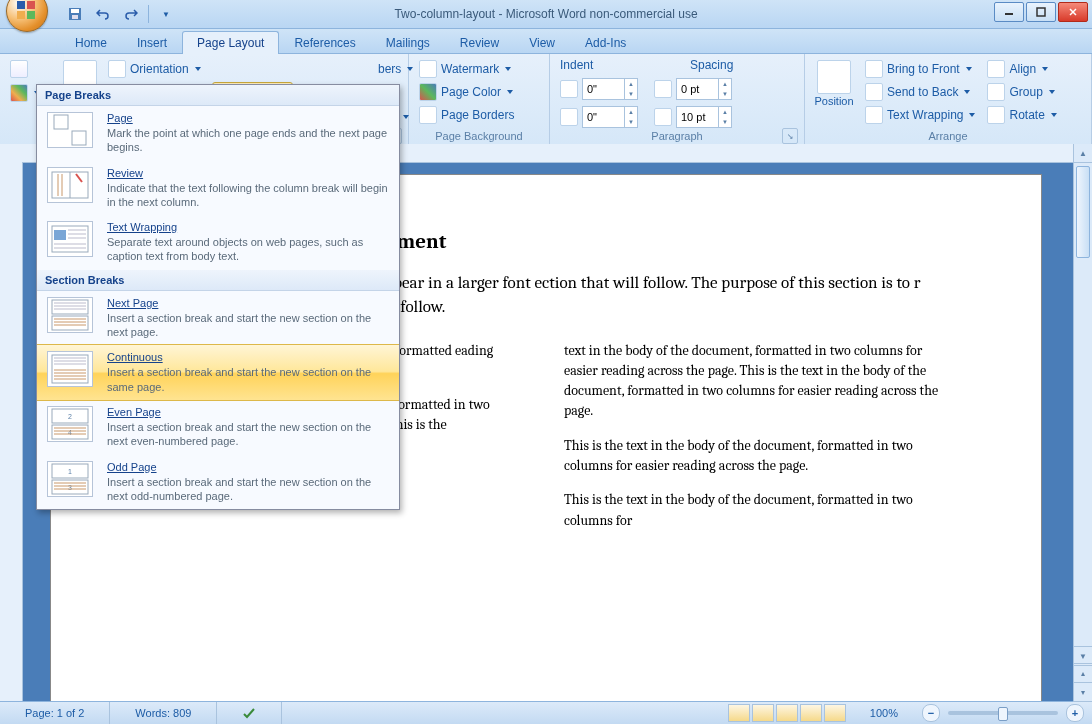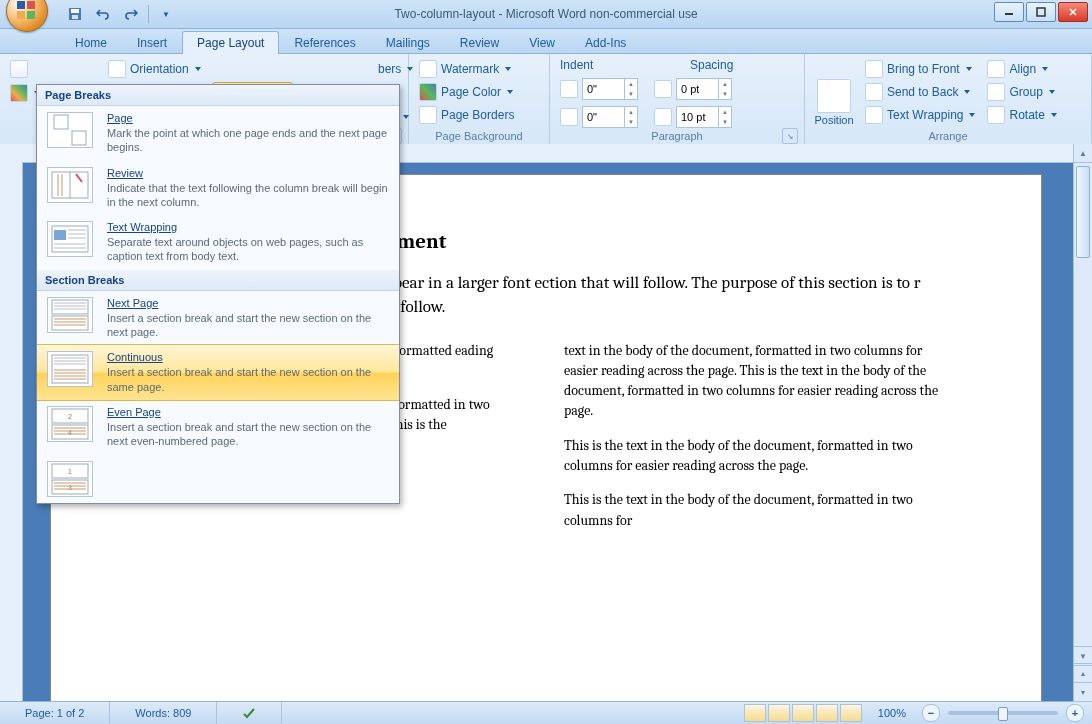--- a/index.html
+++ b/index.html
@@ -14,21 +14,21 @@
   .win-controls .wc{width:28px;height:18px;border:1px solid #5a8bc4;border-radius:2px;display:flex;align-items:center;justify-content:center;background:linear-gradient(#e9f3fd,#c8dff5)}
   .win-controls .wc.close{background:linear-gradient(#f58a7a,#d83a2a);border-color:#b12a1a;color:#fff}
   .tabs{height:24px;background:linear-gradient(#cfe4f7,#b9d6f3);display:flex;align-items:flex-end;padding-left:60px;border-bottom:1px solid #8db4dd}
   .tab{padding:4px 14px;color:#1d5ca6;border:1px solid transparent;border-bottom:none;border-top-left-radius:3px;border-top-right-radius:3px;position:relative;top:1px}
   .tab.active{background:#e6f0fb;border-color:#8db4dd;color:#15428b;font-weight:500}
   .ribbon{height:92px;background:linear-gradient(#e6f0fb,#d5e7f8);border-bottom:1px solid #8db4dd;display:flex;position:relative}
   .group{border-right:1px solid #b6cde6;padding:4px 6px 2px 6px;display:flex;flex-direction:column;justify-content:space-between}
   .group .body{flex:1;display:flex;gap:4px}
   .group .label{text-align:center;color:#5a7fa6;font-size:11px;height:16px;display:flex;align-items:center;justify-content:center;position:relative}
   .group .launcher{position:absolute;right:0;bottom:0;width:14px;height:14px;border:1px solid #a9c3de;border-radius:2px;display:flex;align-items:center;justify-content:center;font-size:8px;color:#5a7fa6}
-  .bigbtn{width:42px;display:flex;flex-direction:column;align-items:center;justify-content:flex-end;gap:2px;border-radius:3px;padding:2px}
+  .bigbtn{width:42px;display:flex;flex-direction:column;align-items:center;justify-content:flex-start;gap:2px;border-radius:3px;padding:2px}
   .bigbtn .ico{width:32px;height:32px;border:1px solid #bcd3ea;background:#fff;border-radius:2px}
   .bigbtn span{font-size:11px;line-height:11px;text-align:center;color:#1d5ca6}
   .smbtn{height:22px;display:flex;align-items:center;gap:4px;padding:0 4px;border-radius:3px;color:#1d5ca6}
   .smbtn .ico{width:16px;height:16px;border:1px solid #bcd3ea;background:#fff;border-radius:2px;flex-shrink:0}
   .smbtn .dd{width:0;height:0;border-left:3px solid transparent;border-right:3px solid transparent;border-top:4px solid #1d5ca6;margin-left:2px}
   .smbtn.active{background:linear-gradient(#fff0c1,#ffd966 48%,#ffb84d 52%,#ffd87a);border:1px solid #c9a83a}
   .col{display:flex;flex-direction:column}
   .spin{width:54px;height:20px;border:1px solid #a9c3de;background:#fff;display:flex;align-items:center;position:relative}
   .spin input{border:none;width:36px;font-size:11px;padding-left:4px;outline:none}
   .spin .arrows{position:absolute;right:0;top:0;bottom:0;width:12px;border-left:1px solid #a9c3de;display:flex;flex-direction:column}
@@ -413,20 +413,24 @@
   <div class="item">
     <div class="thumb">
         <svg width="44" height="34">
           <rect x="4" y="2" width="36" height="14" fill="#fff" stroke="#9ab"></rect>
           <text x="22" y="12" font-size="7" fill="#5a7fa6" text-anchor="middle">1</text>
           <rect x="4" y="18" width="36" height="14" fill="#fff" stroke="#9ab"></rect>
           <text x="22" y="28" font-size="7" fill="#5a7fa6" text-anchor="middle">3</text>
           <path d="M6 21 h32 M6 24 h32 M6 27 h32" stroke="#c9986a"></path>
         </svg>
       </div>
+    <div class="txt">
+        <div class="t">Odd Page</div>
+        <div class="d">Insert a section break and start the new section on the next odd-numbered page.</div>
+      </div>
   </div>
 </div>
 
 <div class="scrollbar-v">
   <div class="sbtn">▲</div>
   <div class="track">
       <div class="thumb"></div>
     </div>
   <div class="sbtn bot">▼</div>
   <div style="position:absolute;bottom:0;left:0;right:0">
@@ -442,20 +446,20 @@
       <svg width="14" height="14">
         <path d="M2 8 L5 11 L12 3" fill="none" stroke="#3a8a3a" stroke-width="2"></path>
       </svg>
     </div>
   <div class="right">
     <div class="viewbtn"></div>
     <div class="viewbtn"></div>
     <div class="viewbtn"></div>
     <div class="viewbtn"></div>
     <div class="viewbtn"></div>
-    <span style="margin:0 14px">100%</span>
+    <span style="margin:0 22px">100%</span>
     <div class="zbtn">−</div>
     <div class="slider">
         <div class="thumb"></div>
       </div>
     <div class="zbtn">+</div>
   </div>
 </div>
 
 </body></html>

